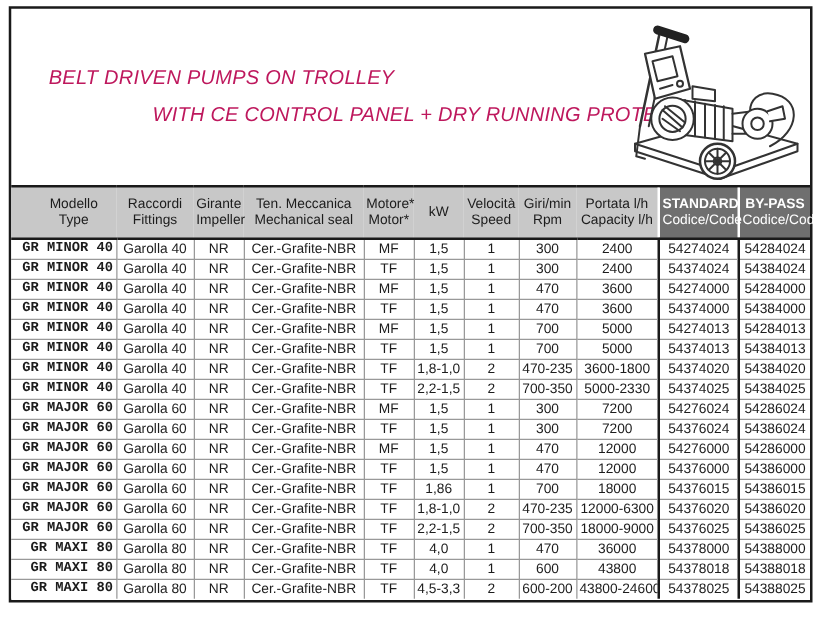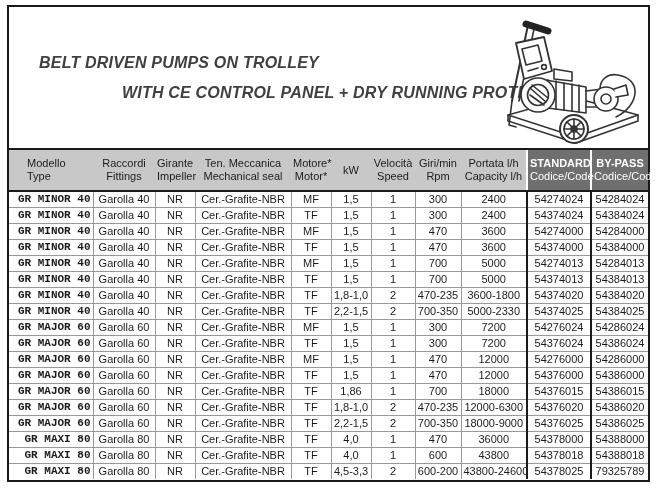--- a/index.html
+++ b/index.html
@@ -8,38 +8,38 @@
     font-family:"Liberation Sans", sans-serif;color:#1c1c1c;
     -webkit-font-smoothing:antialiased;
   }
   .outer-box{
     position:absolute;left:7px;top:5px;width:639px;height:473px;
     border:2px solid #1a1a1a;box-sizing:content-box;background:#fff;
   }
   
   .title-section{position:relative;height:141px;}
   .title-line{
-    position:absolute;font-weight:bold;font-style:italic;
-    font-size:16px;letter-spacing:0.2px;white-space:nowrap;color:#404040;
+    position:absolute;font-weight:normal;font-style:italic;
+    font-size:16px;letter-spacing:0.2px;white-space:nowrap;color:#be185d;
   }
   .title-line.l1{left:30px;top:47px;}
   .title-line.l2{left:113px;top:77px;}
   .illustration{position:absolute;right:2px;top:2px;width:168px;height:138px;}
   .illustration svg{width:100%;height:100%;}
   
   table.catalog{
     border-collapse:collapse;table-layout:fixed;width:639px;
     font-size:11px;line-height:13px;
   }
   table.catalog thead th{
     background:#c8c8c8;font-weight:normal;vertical-align:middle;
     padding:3px 2px;border-top:2px solid #1a1a1a;border-bottom:2px solid #1a1a1a;
     text-align:center;height:34px;
   }
-  table.catalog thead th.h-model{text-align:left;padding-left:18px;}
+  table.catalog thead th.h-model{text-align:center;padding-left:18px;}
   table.catalog thead th.h-dark{
     background:#6f6f6f;color:#ffffff;border-left:2px solid #ffffff;margin-left:20px;
   }
   table.catalog thead th.h-dark .line-it{font-weight:bold;}
   table.catalog thead th .line{display:block;}
   table.catalog tbody td{
     border:1px solid #999999;text-align:center;height:15px;
     padding:0 2px;white-space:nowrap;overflow:hidden;background:#fff;
   }
   table.catalog tbody td.c-model{
@@ -395,20 +395,20 @@
           <td class="c-model">GR MAXI 80</td>
           <td>Garolla 80</td>
           <td>NR</td>
           <td>Cer.-Grafite-NBR</td>
           <td>TF</td>
           <td>4,5-3,3</td>
           <td>2</td>
           <td>600-200</td>
           <td>43800-24600</td>
           <td class="c-code">54378025</td>
-          <td class="c-code c-code-last">79325789</td>
+          <td class="c-code c-code-last">54388025</td>
         </tr>
       </tbody>
   </table>
 
 </div>
 
 <div class="footnote">* MF = Monofase/Single Phase - TF = Trifase/Three Phase</div>
 
 </body></html>

